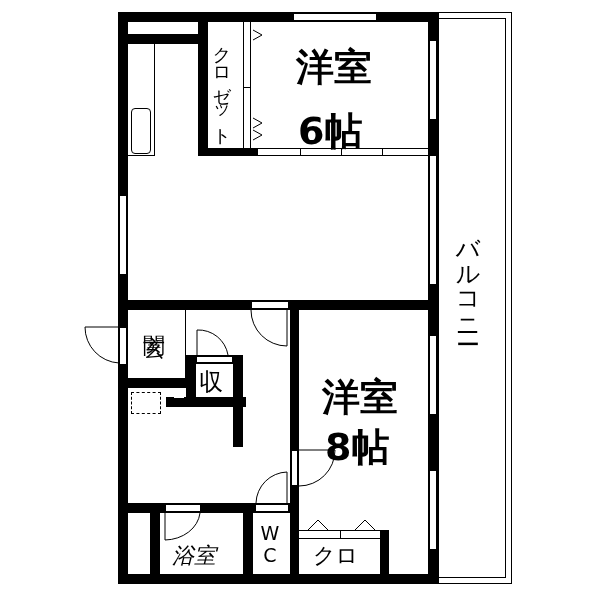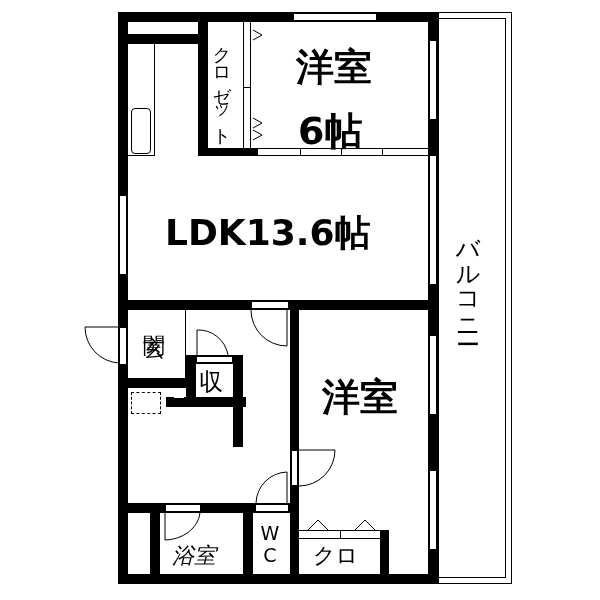--- a/index.html
+++ b/index.html
@@ -100,25 +100,25 @@
 
     <polyline points="308,530 318,520 328,530" fill="none" stroke="#000" stroke-width="1"></polyline>
     <polyline points="355,530 365,520 375,530" fill="none" stroke="#000" stroke-width="1"></polyline>
   </svg>
 
   <div class="lbl bold" style="left:296px;top:48px;font-size:38px;">洋室</div>
   <div class="lbl bold" style="left:298px;top:112px;font-size:38px;">6帖</div>
 
   <div class="lbl vert" style="left:213px;top:34px;font-size:18px;">クロゼット</div>
 
-  <div class="lbl bold" style="left:165px;top:215px;font-size:36px;">LDK13.6帖</div>
 
   <div class="lbl vert" style="left:143px;top:318px;font-size:22px;">玄関</div>
   <div class="lbl" style="left:199px;top:370px;font-size:24px;">収</div>
 
   <div class="lbl bold" style="left:322px;top:378px;font-size:38px;">洋室</div>
+  <div class="lbl bold" style="left:325px;top:428px;font-size:38px;">8帖</div>
 
   <div class="lbl" style="left:172px;top:545px;font-size:22px;font-style:italic;">浴室</div>
   <div class="lbl vert" style="left:260px;top:522px;font-size:19px;text-orientation:upright;">WC</div>
   <div class="lbl" style="left:313px;top:545px;font-size:22px;">クロ</div>
 
   <div class="lbl vert" style="left:456px;top:222px;font-size:24px;">バルコニー</div>
 </div>
 
 </body></html>

